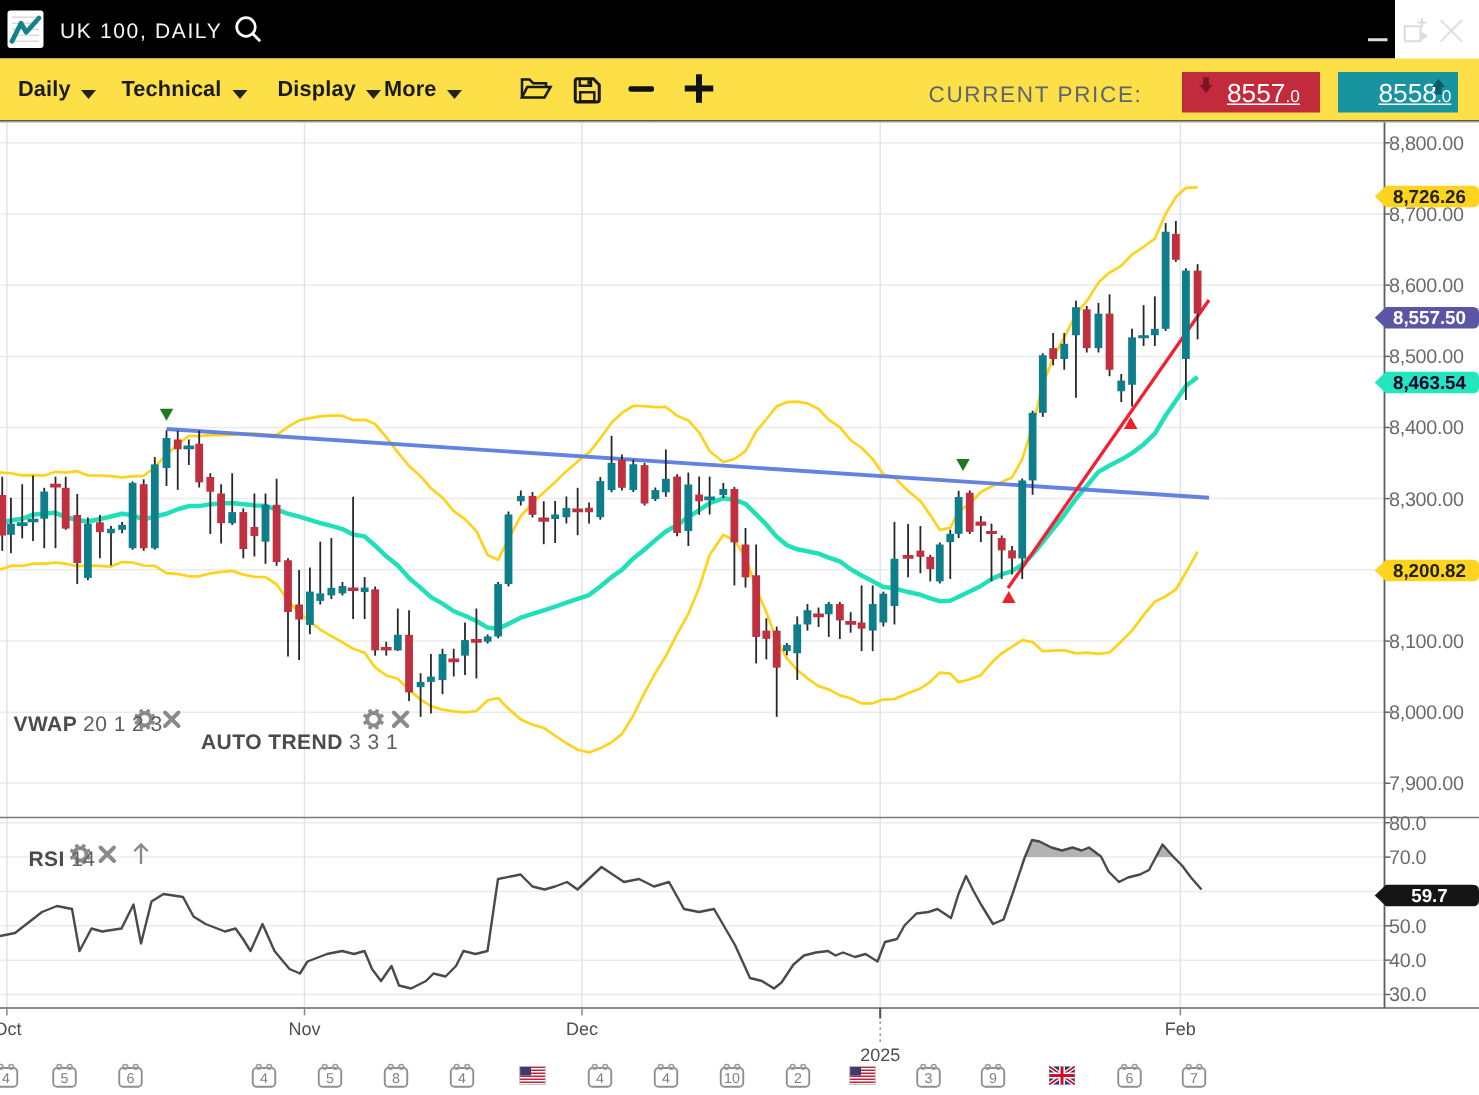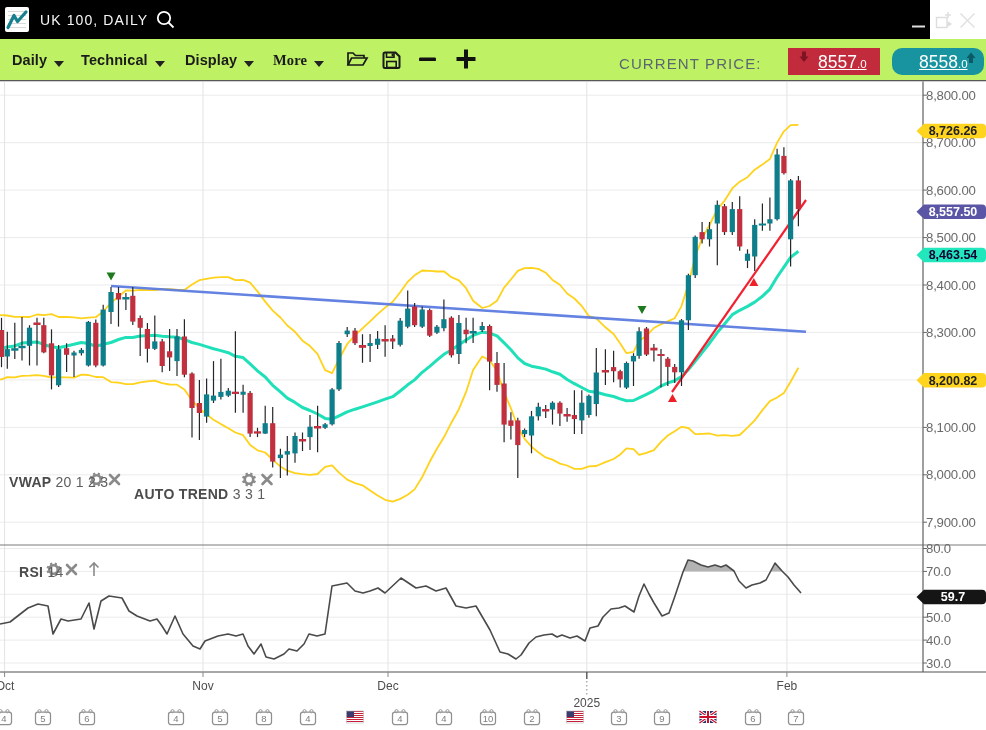--- a/index.html
+++ b/index.html
@@ -1,26 +1,26 @@
 <!DOCTYPE html>
 <html><head><meta charset="utf-8"><style>
 *{margin:0;padding:0;box-sizing:border-box;}
 html,body{width:986px;height:730px;background:#fff;overflow:hidden;
  font-family:"Liberation Sans",sans-serif;}
 #titlebar{position:absolute;left:0;top:0;width:930px;height:39px;background:#000;z-index:5;}
 #tb-icon{position:absolute;left:5px;top:7px;width:24px;height:25px;background:#fff;border-radius:2px;}
 #tb-title{position:absolute;left:40px;top:12px;color:#f6f6f6;font-size:14px;letter-spacing:1.1px;}
-#toolbar{position:absolute;left:0;top:39px;width:986px;height:42px;background:#bef264;
+#toolbar{position:absolute;left:0;top:39px;width:986px;height:42px;background:#fde047;
  border-bottom:1px solid #585858;z-index:5;}
 .menu{position:absolute;top:13px;font-size:14.5px;font-weight:bold;color:#1b1b1b;letter-spacing:0.1px;}
 .caret{display:inline-block;width:0;height:0;border-left:5px solid transparent;
  border-right:5px solid transparent;border-top:6px solid #222;margin-left:7px;position:relative;top:2px;}
 #curprice{position:absolute;top:16px;left:619px;font-size:15px;color:#5c6671;letter-spacing:1.1px;}
 #btn-sell{position:absolute;left:788px;top:9px;width:92px;height:26.5px;background:#c22b3c;color:#fff;}
-#btn-buy{position:absolute;left:892px;top:9px;width:92px;height:26.5px;background:#1894a0;color:#fff;border-radius:10px;}
+#btn-buy{position:absolute;left:892px;top:9px;width:80px;height:26.5px;background:#1894a0;color:#fff;}
 .bnum{position:absolute;top:4px;font-size:17.5px;text-decoration:underline;}
 .bdec{font-size:11.5px;}
 svg text.ax{font-size:13.2px;fill:#6a6a6a;letter-spacing:-0.2px;}
 svg text.tag{font-size:12.5px;font-weight:bold;text-anchor:middle;}
 svg text.dl{font-size:12px;fill:#4d4d4d;}
 svg text.cal{font-size:9.5px;fill:#7f7f7f;}
 .ind{position:absolute;font-size:14px;font-weight:bold;color:#4b4b4b;letter-spacing:0.3px;z-index:4;}
 .ind b{font-weight:bold;}
 .ind .prm{color:#5d5d5d;font-weight:normal;}
 </style></head>
@@ -52,21 +52,21 @@
   <g stroke="#e2e2e2" stroke-width="1.6">
    <line x1="960.5" y1="13.5" x2="974.5" y2="27.5"></line>
         <line x1="974.5" y1="13.5" x2="960.5" y2="27.5"></line>
   </g>
  </svg>
 </div>
 <div id="toolbar">
  <span class="menu" style="left:12px;">Daily<span class="caret"></span></span>
  <span class="menu" style="left:81px;">Technical<span class="caret"></span></span>
  <span class="menu" style="left:185px;">Display<span class="caret"></span></span>
- <span class="menu" style="left:273px;font-family:Liberation Serif, serif;">More<span class="caret"></span></span>
+ <span class="menu" style="left:256px;">More<span class="caret"></span></span>
  <svg width="320" height="42" style="position:absolute;left:340px;top:0;">
   <g fill="none" stroke="#191919" stroke-width="1.7">
    <path d="M8,26 L8,14 L13,14 L15.5,16.5 L24,16.5 L24,19"></path>
    <path d="M8,26 L11.5,19 L27,19 L23,26 Z"></path>
   </g>
   <g>
    <path d="M43.5,15 q0,-1.5 1.5,-1.5 h10.5 l4,4 v10 q0,1.5 -1.5,1.5 h-13 q-1.5,0 -1.5,-1.5 Z" fill="none" stroke="#191919" stroke-width="2"></path>
    <path d="M46.5,13.8 v4.4 h7.5 v-4.4" fill="none" stroke="#191919" stroke-width="1.6"></path>
    <rect x="51.6" y="14.5" width="1.8" height="2.8" fill="#191919"></rect>
    <rect x="46.8" y="22.5" width="9.4" height="6" fill="none" stroke="#191919" stroke-width="1.6"></rect>

